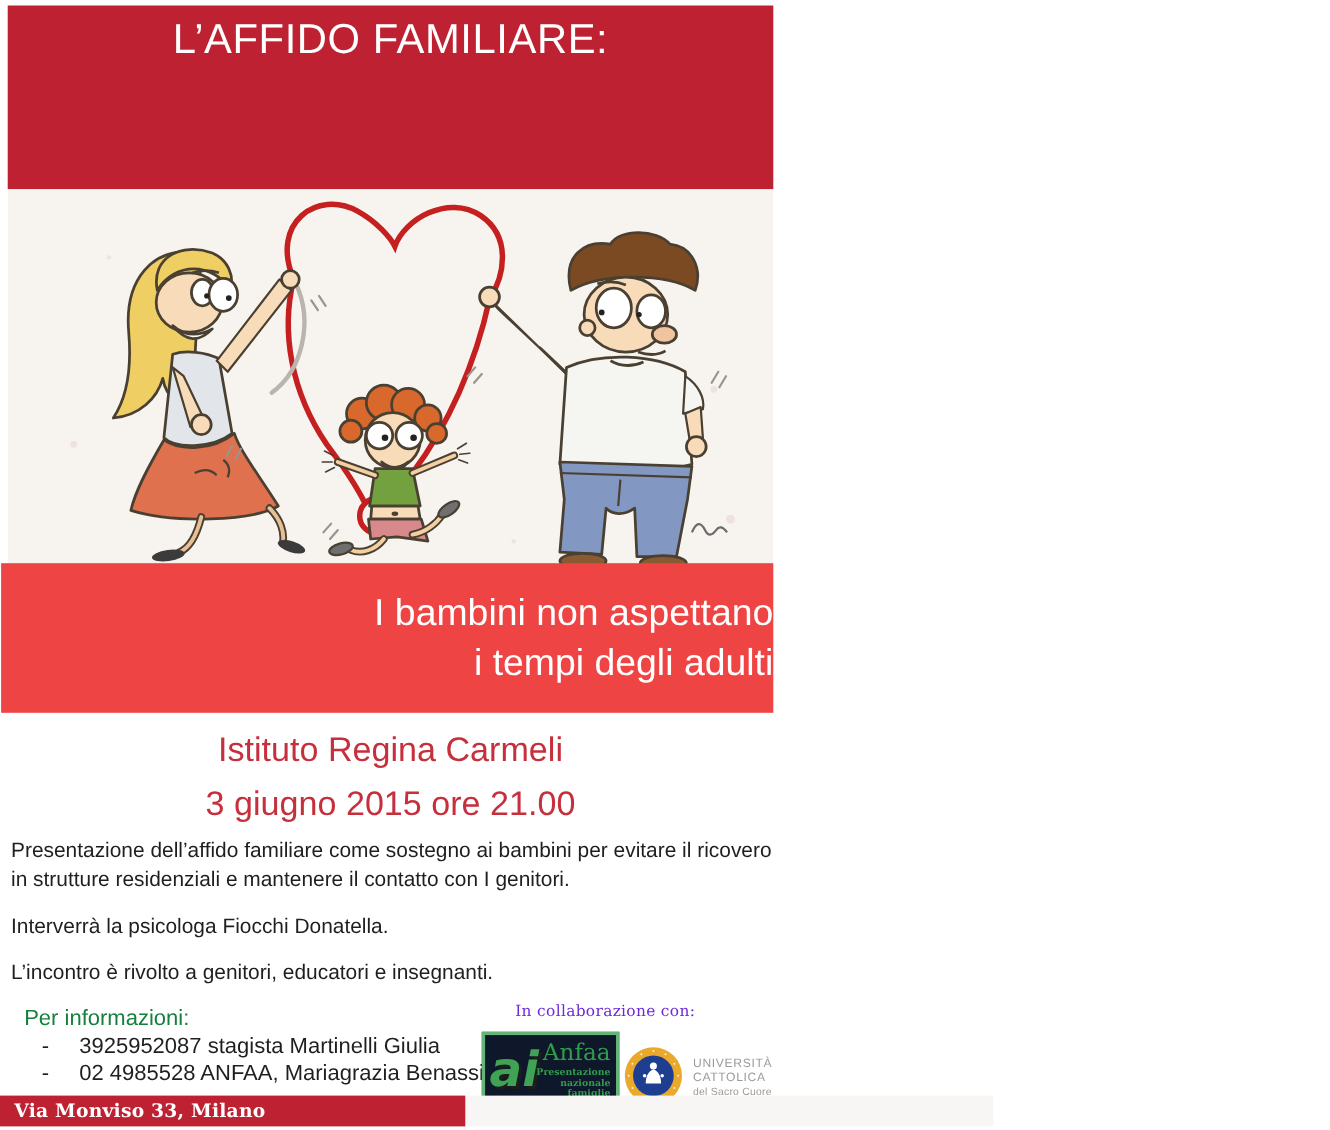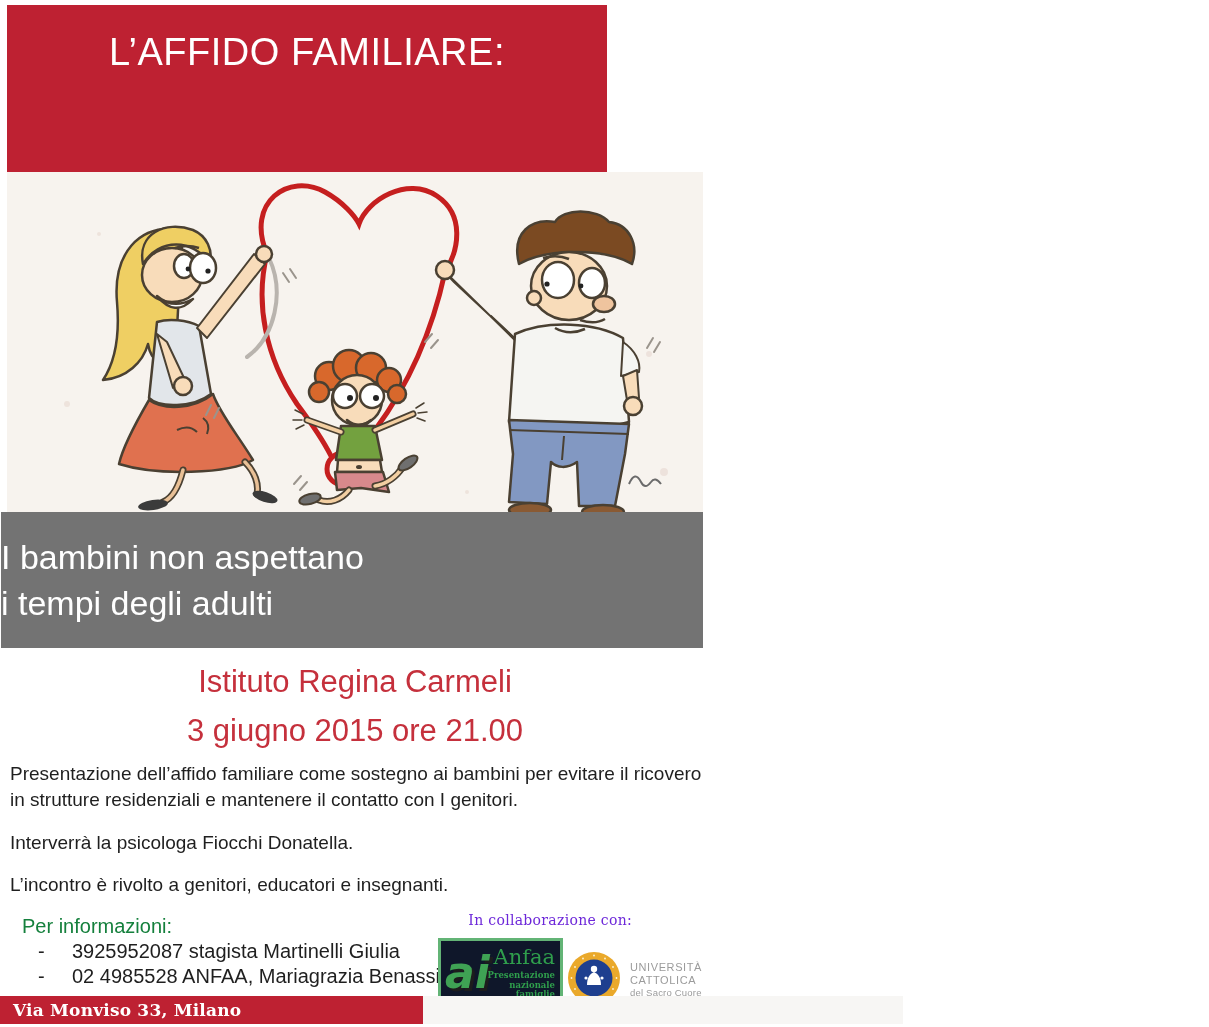--- a/index.html
+++ b/index.html
@@ -1,27 +1,27 @@
 <!DOCTYPE html>
 <html><head>
 <meta charset="utf-8">
 <style>
   html,body{margin:0;padding:0;}
   body{width:1209px;height:1027px;background:#ffffff;font-family:"Liberation Sans",sans-serif;}
   .page{position:relative;width:1209px;height:1027px;background:#fff;overflow:hidden;}
 
-  .banner-top{position:absolute;left:7px;top:5px;width:600px;height:167px;background:#be2132;
-    display:flex;flex-direction:column;align-items:center;padding-top:24px;box-sizing:border-box;}
+  .banner-top{position:absolute;left:7px;top:5px;width:696px;height:167px;background:#be2132;
+    display:flex;flex-direction:column;align-items:center;padding-top:8px;box-sizing:border-box;}
   .banner-top .t1,.banner-top .t2{color:#fff;font-size:38px;line-height:46px;letter-spacing:.5px;white-space:nowrap;}
   .banner-top .t2{margin-top:36px;}
 
   .illustration{position:absolute;left:7px;top:172px;width:696px;height:341px;}
 
-  .banner-mid{position:absolute;left:1px;top:512px;width:702px;height:136px;background:#737373;
-    text-align:left;padding-top:22px;box-sizing:border-box;}
+  .banner-mid{position:absolute;left:1px;top:512px;width:702px;height:136px;background:#ef4444;
+    text-align:right;padding-top:22px;box-sizing:border-box;}
   .banner-mid div{color:#fff;font-size:34px;line-height:46px;}
 
   .venue{position:absolute;left:0;top:662px;width:710px;text-align:center;color:#c5303c;font-size:31px;line-height:40px;}
   .date {position:absolute;left:0;top:711px;width:710px;text-align:center;color:#c5303c;font-size:31px;line-height:40px;}
 
   .para{position:absolute;left:10px;width:700px;color:#1f1f1f;font-size:19px;line-height:25.5px;}
   .p1{top:761px;} .p2{top:830px;} .p3{top:872px;}
 
   .info-head{position:absolute;left:22px;top:914px;color:#15803d;font-size:20px;line-height:25px;}
   .info-row{position:absolute;left:38px;width:500px;color:#1f1f1f;font-size:20px;line-height:25px;display:flex;}

